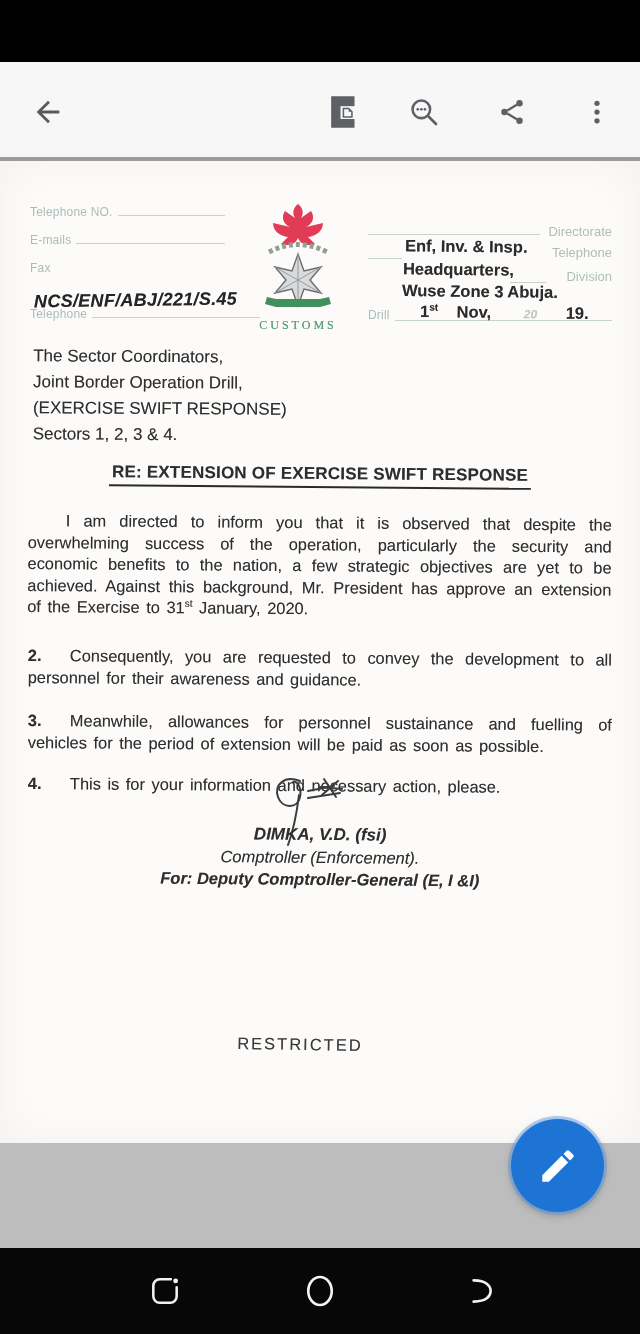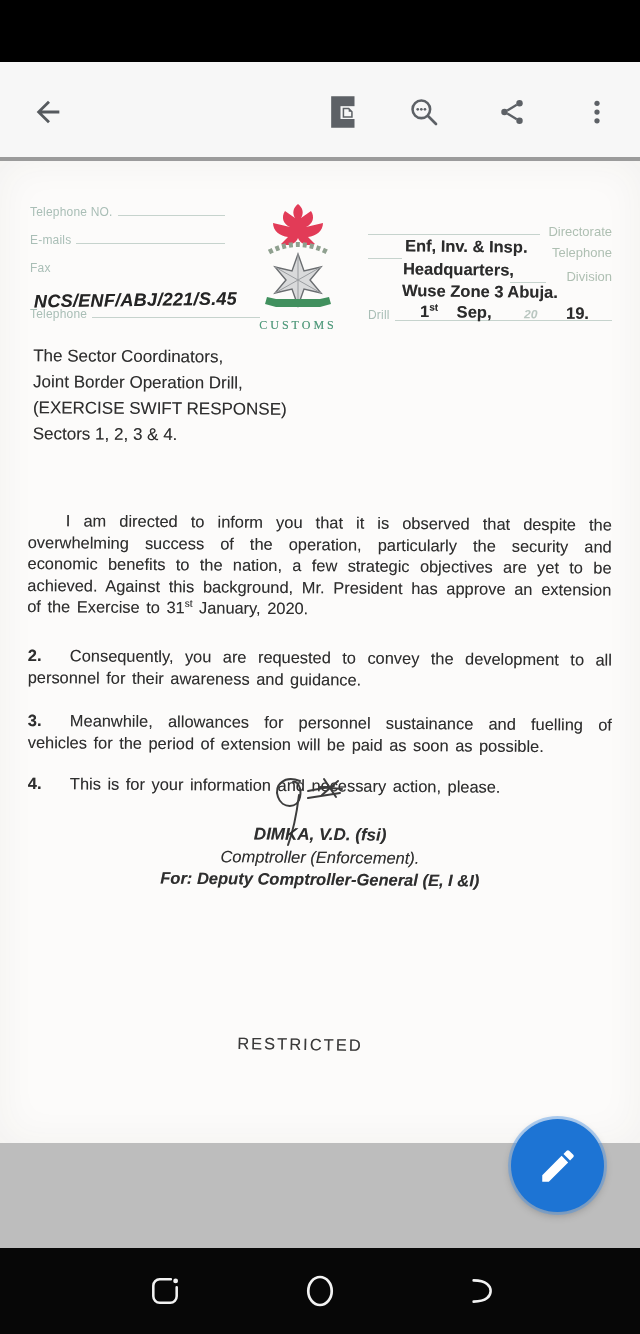--- a/index.html
+++ b/index.html
@@ -180,32 +180,35 @@
     <div class="hr-val" style="left:403px;top:99px">Headquarters,</div>
     <div class="hr-lbl lbl-sm" style="left:548px;top:108px;width:64px">Division</div>
     <div class="hline" style="left:510px;top:121px;width:36px"></div>
 
     <div class="hr-val" style="left:402px;top:121px">Wuse Zone 3 Abuja.</div>
 
     <div class="lbl" style="position:absolute;left:368px;top:147px">Drill</div>
     <div class="hline" style="left:395px;top:159px;width:217px"></div>
     <div class="hr-val" style="left:420px;top:142px">
       <span class="date-strong">1</span><sup class="ord date-strong">st</sup>
-      <span class="date-strong" style="margin-left:14px">Sep,</span>
+      <span class="date-strong" style="margin-left:14px">Nov,</span>
       <span class="date-pre" style="margin-left:28px">20</span>
       <span class="date-strong" style="margin-left:24px">19.</span>
     </div>
 
     <div class="addressee">
       <div>The Sector Coordinators,</div>
       <div>Joint Border Operation Drill,</div>
       <div>(EXERCISE SWIFT RESPONSE)</div>
       <div>Sectors 1, 2, 3 &amp; 4.</div>
     </div>
 
+    <div class="subject-wrap">
+      <span class="subject">RE: EXTENSION OF EXERCISE SWIFT RESPONSE</span>
+    </div>
 
     <p class="para p1"><span>I am directed to inform you that it is observed that despite the overwhelming success of the operation, particularly the security and economic benefits to the nation, a few strategic objectives are yet to be achieved. Against this background, Mr. President has approve an extension of the Exercise to 31</span><sup class="ord">st</sup><span> January, 2020.</span></p>
 
     <p class="para p2"><span class="pnum">2.</span><span>Consequently, you are requested to convey the development to all personnel for their awareness and guidance.</span></p>
 
     <p class="para p3"><span class="pnum">3.</span><span>Meanwhile, allowances for personnel sustainance and fuelling of vehicles for the period of extension will be paid as soon as possible.</span></p>
 
     <p class="para p4"><span class="pnum">4.</span><span>This is for your information and necessary action, please.</span></p>
 
     <svg class="sig-svg" width="130" height="78" viewBox="0 0 130 78">

